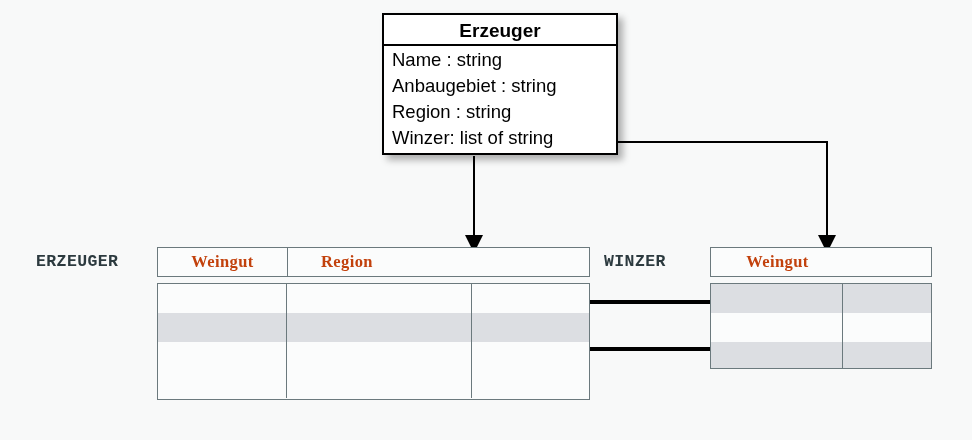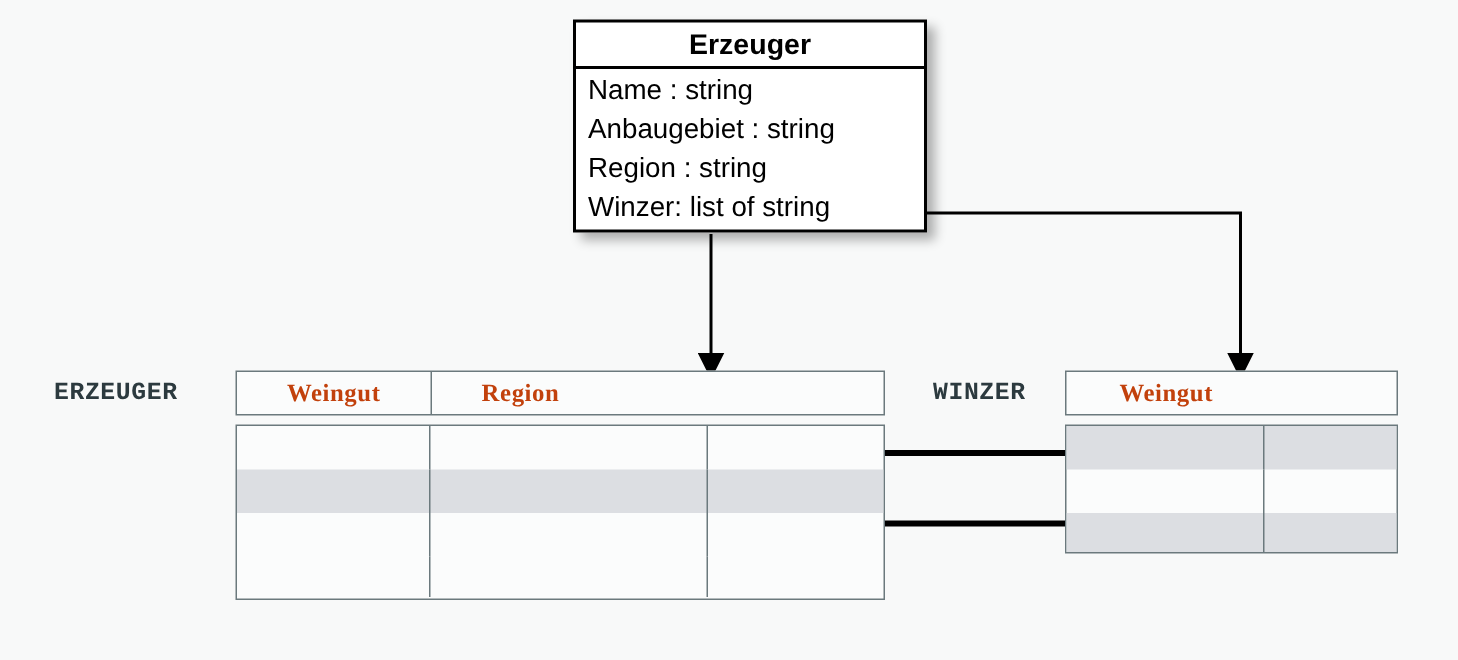--- a/index.html
+++ b/index.html
@@ -170,21 +170,21 @@
       </div>
       <div class="relation-row" style="height: 27px;">
         <div class="cell" style="width: 130px;"></div>
         <div class="cell" style="width: 185px;"></div>
         <div class="cell" style="width: 118px;"></div>
       </div>
     </div>
   </div>
 
   <div class="relation" id="relation-winzer">
-    <div class="relation-name" style="left: 622px; top: 252px;">WINZER</div>
+    <div class="relation-name" style="left: 604px; top: 252px;">WINZER</div>
 
     <div class="relation-header" style="left: 710px; top: 247px; width: 222px;">
       <div class="col" style="width: 133px;">Weingut</div>
     </div>
 
     <div class="relation-body" style="left: 710px; top: 283px; width: 222px; height: 86px;">
       <div class="relation-row shaded" style="height: 29px;">
         <div class="cell" style="width: 133px;"></div>
         <div class="cell" style="width: 89px;"></div>
       </div>

